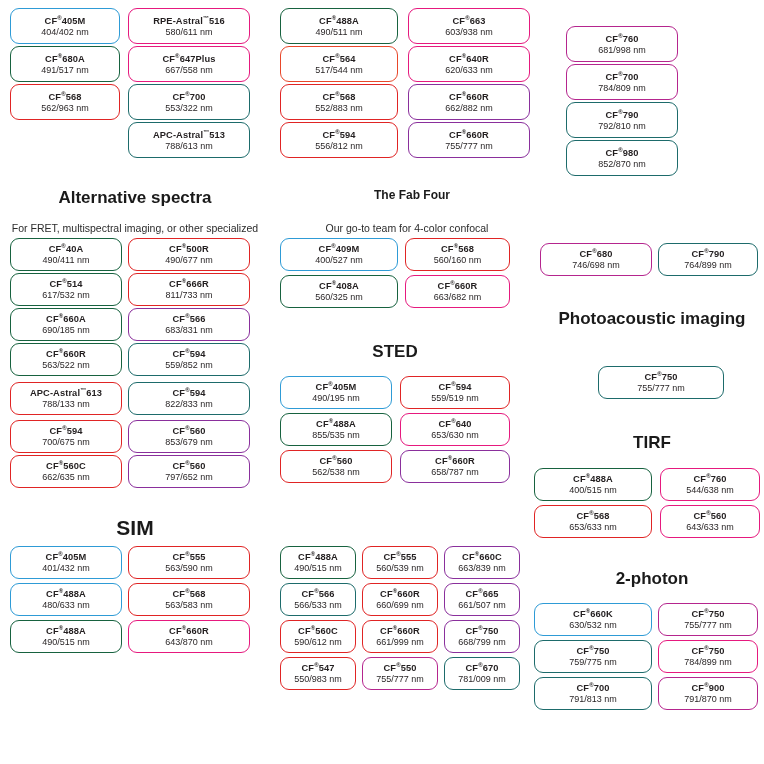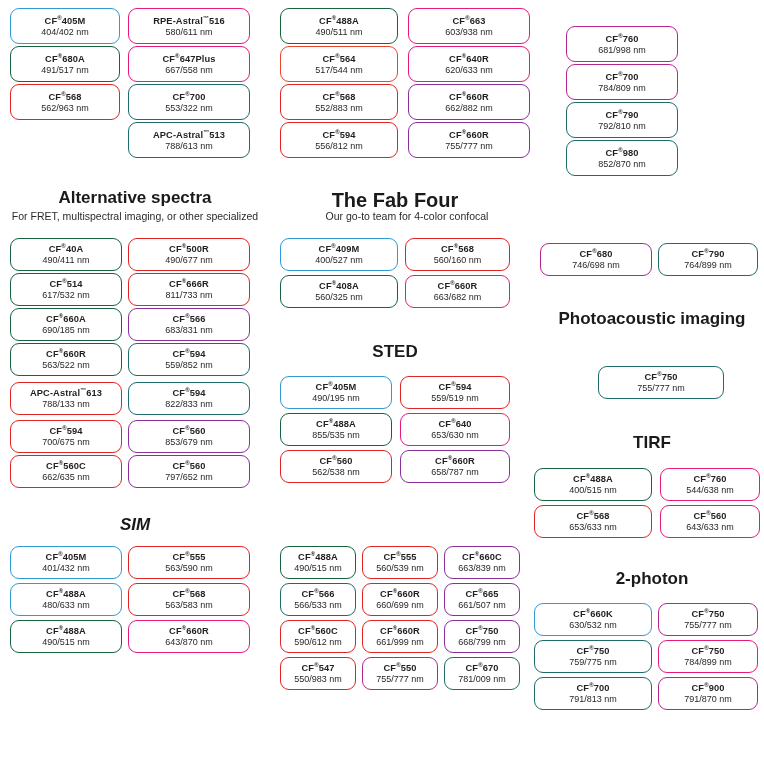--- a/index.html
+++ b/index.html
@@ -58,20 +58,21 @@
     font-weight:bold;
     color:#1a1a1a;
     line-height:1.1;
   }
   .sect-sub{
     position:absolute;
     text-align:center;
     font-size:10.5px;
     color:#2b2b2b;
     line-height:1.15;
+    margin-top:12px;
   }
 </style>
 </head>
 <body>
 
 <div class="board">
     <div class="pill c-blue" style="left: 10px; top: 8px; width: 110px; height: 36px;">
       <div class="nm"><span>CF</span><sup>®</sup><span>405M</span></div>
       <div class="ex">404/402 nm</div>
     </div>
@@ -198,21 +199,21 @@
       <div class="ex">822/833 nm</div>
     </div>
     <div class="pill c-purple" style="left: 128px; top: 420px; width: 122px; height: 33px;">
       <div class="nm"><span>CF</span><sup>®</sup><span>560</span></div>
       <div class="ex">853/679 nm</div>
     </div>
     <div class="pill c-purple" style="left: 128px; top: 455px; width: 122px; height: 33px;">
       <div class="nm"><span>CF</span><sup>®</sup><span>560</span></div>
       <div class="ex">797/652 nm</div>
     </div>
-    <div class="sect-title" style="left: 270px; top: 189px; width: 250px; font-size: 20px;">The Fab Four</div>
+    <div class="sect-title" style="left: 287px; top: 189px; width: 250px; font-size: 12px;">The Fab Four</div>
     <div class="sect-sub" style="left: 282px; top: 210px; width: 250px;">Our go-to team for 4-color confocal</div>
     <div class="pill c-blue" style="left: 280px; top: 238px; width: 118px; height: 33px;">
       <div class="nm"><span>CF</span><sup>®</sup><span>409M</span></div>
       <div class="ex">400/527 nm</div>
     </div>
     <div class="pill c-green" style="left: 280px; top: 275px; width: 118px; height: 33px;">
       <div class="nm"><span>CF</span><sup>®</sup><span>408A</span></div>
       <div class="ex">560/325 nm</div>
     </div>
     <div class="pill c-red" style="left: 405px; top: 238px; width: 105px; height: 33px;">
@@ -241,21 +242,21 @@
       <div class="ex">559/519 nm</div>
     </div>
     <div class="pill c-pink" style="left: 400px; top: 413px; width: 110px; height: 33px;">
       <div class="nm"><span>CF</span><sup>®</sup><span>640</span></div>
       <div class="ex">653/630 nm</div>
     </div>
     <div class="pill c-purple" style="left: 400px; top: 450px; width: 110px; height: 33px;">
       <div class="nm"><span>CF</span><sup>®</sup><span>660R</span></div>
       <div class="ex">658/787 nm</div>
     </div>
-    <div class="sect-title" style="left: 10px; top: 516px; width: 250px; font-size: 17px; font-style: italic;">SIM</div>
+    <div class="sect-title" style="left: 10px; top: 516px; width: 250px; font-size: 21px;">SIM</div>
     <div class="pill c-blue" style="left: 10px; top: 546px; width: 112px; height: 33px;">
       <div class="nm"><span>CF</span><sup>®</sup><span>405M</span></div>
       <div class="ex">401/432 nm</div>
     </div>
     <div class="pill c-blue" style="left: 10px; top: 583px; width: 112px; height: 33px;">
       <div class="nm"><span>CF</span><sup>®</sup><span>488A</span></div>
       <div class="ex">480/633 nm</div>
     </div>
     <div class="pill c-green" style="left: 10px; top: 620px; width: 112px; height: 33px;">
       <div class="nm"><span>CF</span><sup>®</sup><span>488A</span></div>

